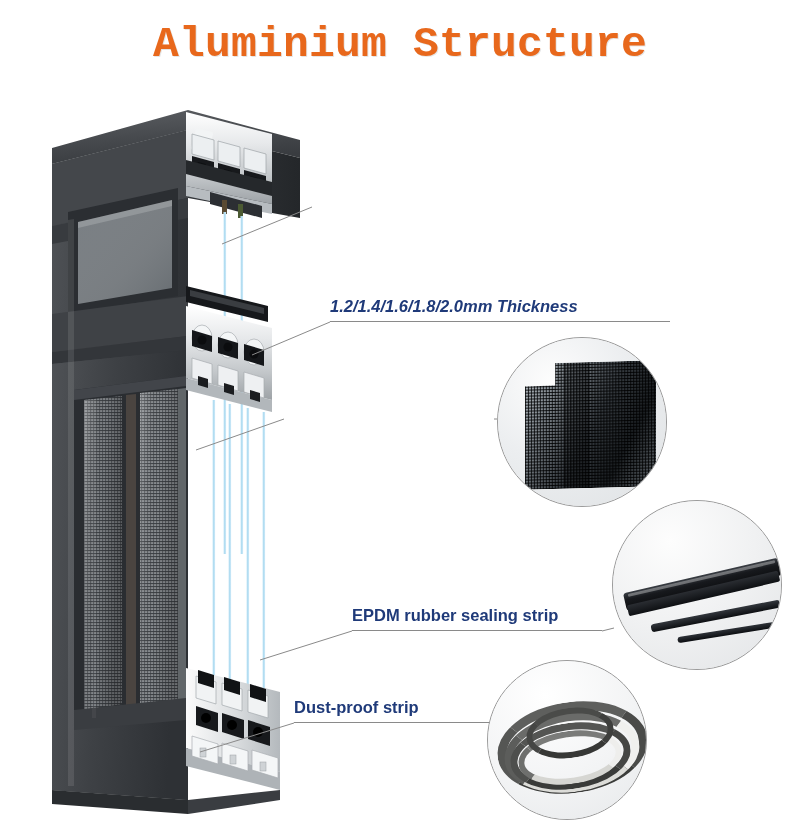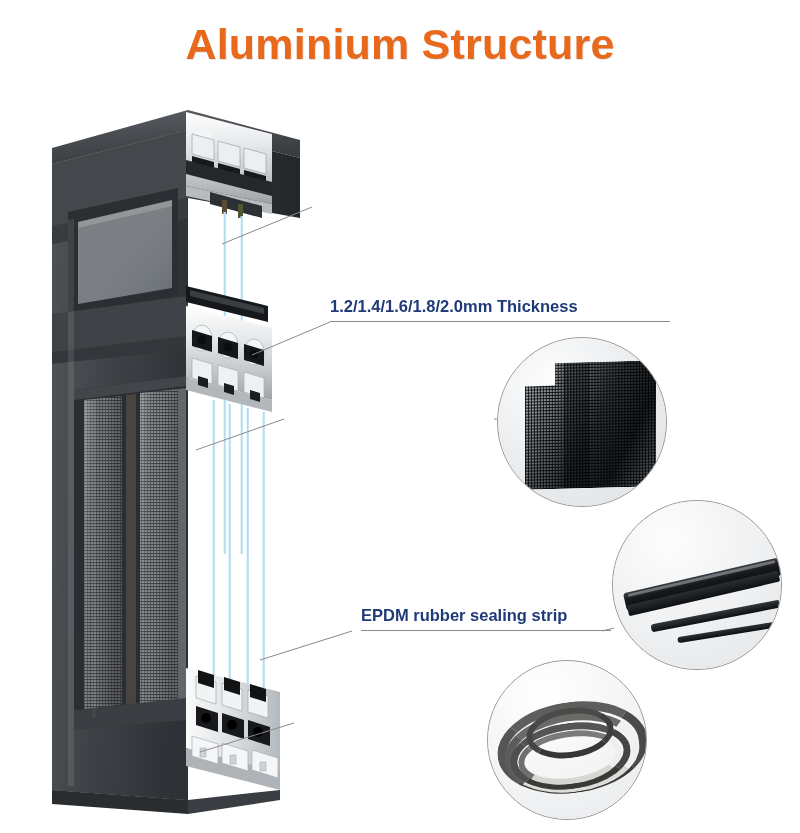--- a/index.html
+++ b/index.html
@@ -23,23 +23,23 @@
   .callout{position:absolute;}
   .callout .ctext{
     font-size:16.5px;font-weight:bold;color:#1F3A79;
     white-space:nowrap;line-height:1.15;
     font-family:"Liberation Sans","DejaVu Sans",sans-serif;
   }
   .callout .cline{
     height:1px;background:#8a8a8a;margin-top:5px;width:100%;
   }
   .c-glass   {left:312px;top:182px;width:400px;}
-  .c-thick   {left:330px;top:297px;width:340px;}
+  .c-thick   {left:330px;top:297px;width:340px;font-style:italic;}
   .c-mesh    {left:284px;top:394px;width:210px;}
-  .c-epdm    {left:352px;top:606px;width:250px;margin-left:9px;}
+  .c-epdm    {left:352px;top:606px;width:250px;}
   .c-dust    {left:294px;top:698px;width:215px;}
 
   
   .leaders{position:absolute;left:0;top:0;width:800px;height:833px;pointer-events:none;}
 
   
   .detail{
     position:absolute;border-radius:50%;
     border:1px solid #9a9a9a;overflow:hidden;
     background:#f2f3f4;
@@ -87,21 +87,21 @@
   .coil.o3{left:14%;top:39%;width:68%;height:33%;border-width:7px;
            border-color:#545553 #454644 #3a3b39 #4e4f4d;transform:rotate(-8deg);}
   .coil.o4{left:19%;top:44%;width:58%;height:26%;border-width:6px;
            border-color:#7a7b79 #eeeeec #d6d6d2 #6e6f6d;transform:rotate(-8deg);}
   .coil.o5{left:24%;top:30%;width:48%;height:24%;border-width:6px;
            border-color:#4a4b49 #3e3f3d #373836 #454644;transform:rotate(-8deg);}
 
   
   .window{position:absolute;left:0px;top:100px;width:340px;height:720px;}
 
-  .lbl{font-family:Liberation Sans, sans-serif;}
+  .lbl{font-family:Liberation Mono, monospace;}
 </style>
 </head>
 <body>
 
 <div class="stage">
 
   <div class="title lbl">Aluminium Structure</div>
 
   <svg class="window" viewBox="0 0 340 720" xmlns="http://www.w3.org/2000/svg">
     <defs>
@@ -301,20 +301,24 @@
     <div class="ctext">1.2/1.4/1.6/1.8/2.0mm Thickness</div>
     <div class="cline"></div>
   </div>
 
 
   <div class="callout c-epdm">
     <div class="ctext">EPDM rubber sealing strip</div>
     <div class="cline"></div>
   </div>
 
+  <div class="callout c-dust">
+    <div class="ctext">Dust-proof strip</div>
+    <div class="cline"></div>
+  </div>
 
   <div class="detail d-mesh">
     <div class="dinner" style="background:radial-gradient(circle at 32% 26%, #fdfdfd 0%, #eceef0 45%, #dfe2e4 100%);">
       <div class="meshswatch"></div>
     </div>
   </div>
 
   <div class="detail d-epdm">
     <div class="dinner" style="background:radial-gradient(circle at 34% 24%, #fdfdfd 0%, #f0f1f2 50%, #e2e4e6 100%);">
       <div class="rub a"></div>

